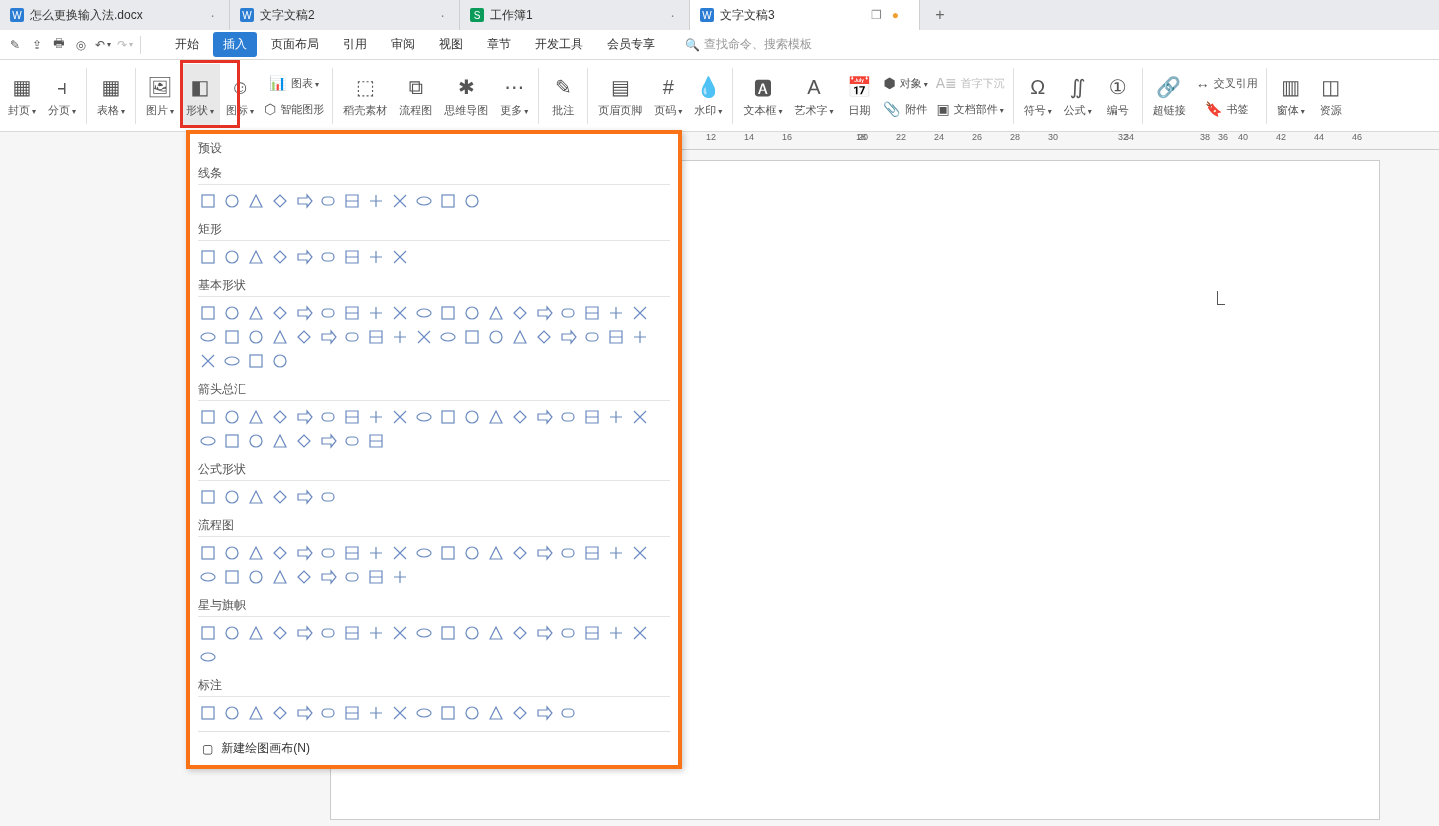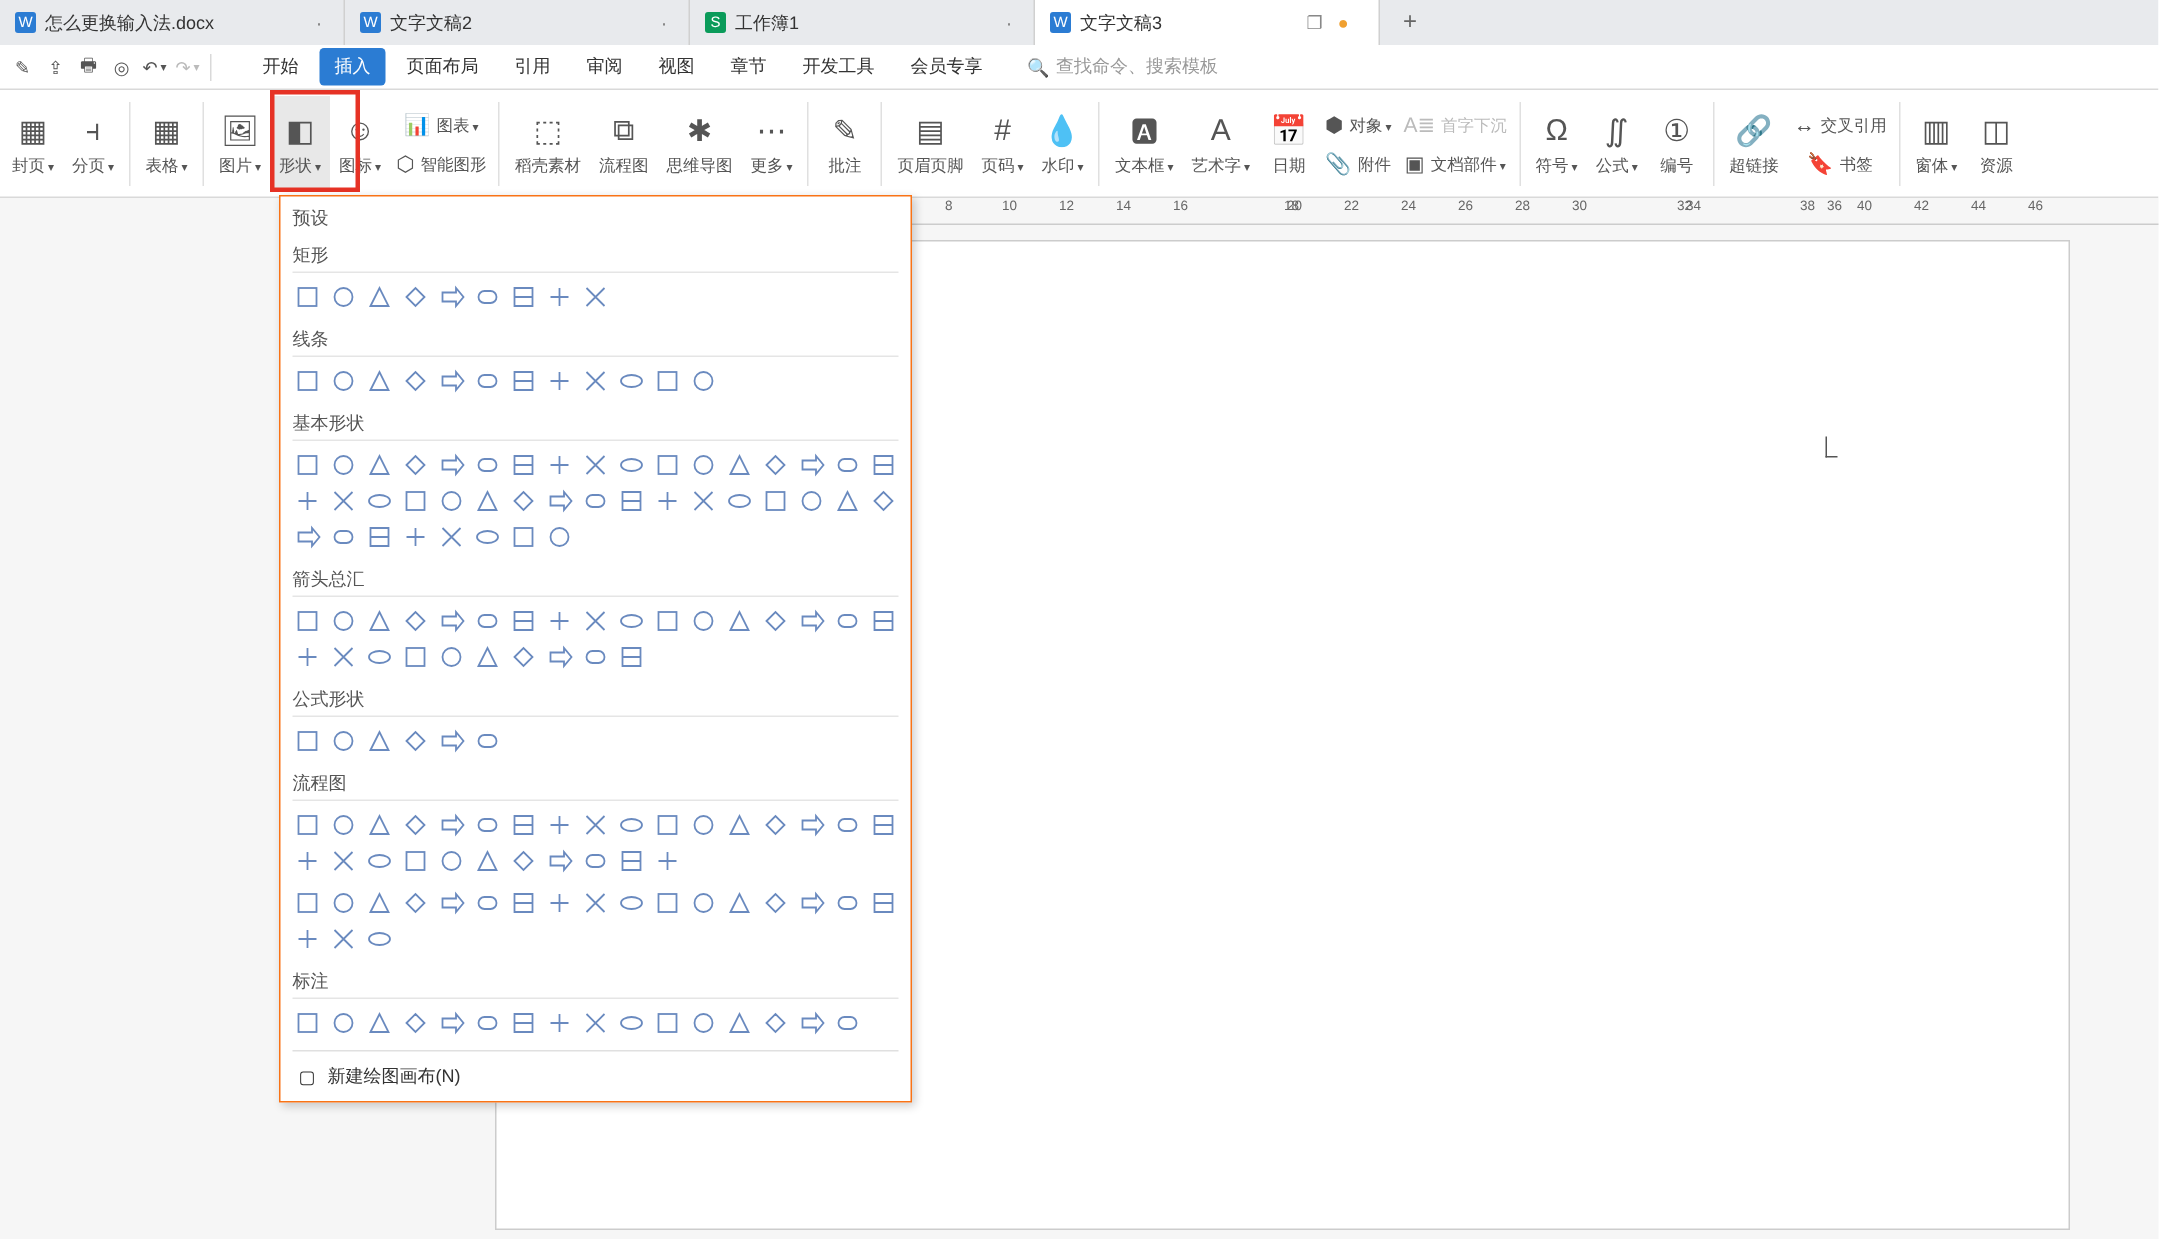--- a/index.html
+++ b/index.html
@@ -23,21 +23,21 @@
 .ribbon{display:flex;height:72px;border-bottom:1px solid #d9d9d9;padding:4px 2px;align-items:center;}
 .ribbon-btn{display:flex;flex-direction:column;align-items:center;justify-content:center;padding:2px 6px;height:64px;min-width:40px;color:#555;}
 .ribbon-btn .ricon{font-size:20px;height:28px;display:flex;align-items:center;}
 .ribbon-btn .rlabel{font-size:11px;margin-top:2px;white-space:nowrap;}
 .ribbon-btn.small{height:24px;flex-direction:row;min-width:auto;gap:4px;padding:2px 4px;}
 .ribbon-btn.small .ricon{font-size:14px;height:auto;}
 .ribbon-sep{width:1px;height:56px;background:#e0e0e0;margin:0 4px;}
 .ribbon-col{display:flex;flex-direction:column;justify-content:center;gap:2px;}
 .highlight-box{border:3px solid #e63225;position:absolute;left:180px;top:60px;width:60px;height:68px;z-index:5;pointer-events:none;}
 .dd-arrow{font-size:8px;margin-left:2px;}
-.shape-dropdown{position:absolute;left:186px;top:130px;width:422px;background:#fff;border:1px solid #f97316;box-shadow:2px 2px 6px rgba(0,0,0,0.2);z-index:10;padding:4px 8px 0;}
+.shape-dropdown{position:absolute;left:186px;top:130px;width:496px;background:#fff;border:4px solid #f97316;box-shadow:2px 2px 6px rgba(0,0,0,0.2);z-index:10;padding:4px 8px 0;}
 .shape-section{margin:4px 0 8px;}
 .shape-title{font-size:12px;color:#555;padding:2px 0;border-bottom:1px solid #e5e5e5;margin-bottom:6px;}
 .shape-grid{display:flex;flex-wrap:wrap;gap:4px;}
 .shape-item{width:20px;height:20px;display:flex;align-items:center;justify-content:center;}
 .shape-item svg{stroke:#6a8abf;fill:none;stroke-width:1.2;}
 .shape-footer{border-top:1px solid #e0e0e0;padding:8px 4px;display:flex;align-items:center;gap:8px;color:#333;}
 .ruler{position:absolute;left:330px;top:132px;right:0;height:18px;border-bottom:1px solid #ccc;font-size:9px;color:#666;}
 .ruler-tick{position:absolute;top:0;}
 .page{position:absolute;left:330px;top:160px;width:1050px;height:660px;background:#fff;border:1px solid #ccc;}
 .doc-bg{position:absolute;left:0;top:132px;right:0;bottom:0;background:#f6f6f6;z-index:-1;}
@@ -271,20 +271,85 @@
   </div>
 
 <div class="page">
   <div class="caret" style="left:886px;top:130px"></div>
 </div>
 
 <div class="shape-dropdown">
   <div style="color:#555;padding:2px 0">预设</div>
   <div id="shape-sections">
       <div class="shape-section">
+        <div class="shape-title">线条</div>
+        <div class="shape-grid">
+          <div class="shape-item">
+            <svg width="18" height="18" viewBox="0 0 18 18">
+              <rect x="3" y="3" width="12" height="12"></rect>
+            </svg>
+          </div>
+          <div class="shape-item">
+            <svg width="18" height="18" viewBox="0 0 18 18">
+              <circle cx="9" cy="9" r="6"></circle>
+            </svg>
+          </div>
+          <div class="shape-item">
+            <svg width="18" height="18" viewBox="0 0 18 18">
+              <path d="M3 15 L9 3 L15 15 Z"></path>
+            </svg>
+          </div>
+          <div class="shape-item">
+            <svg width="18" height="18" viewBox="0 0 18 18">
+              <path d="M3 9 L9 3 L15 9 L9 15 Z"></path>
+            </svg>
+          </div>
+          <div class="shape-item">
+            <svg width="18" height="18" viewBox="0 0 18 18">
+              <path d="M3 6 h9 v-3 l5 6 l-5 6 v-3 h-9 Z"></path>
+            </svg>
+          </div>
+          <div class="shape-item">
+            <svg width="18" height="18" viewBox="0 0 18 18">
+              <rect x="3" y="5" width="12" height="8" rx="4"></rect>
+            </svg>
+          </div>
+          <div class="shape-item">
+            <svg width="18" height="18" viewBox="0 0 18 18">
+              <path d="M3 3 h12 v12 h-12 Z M3 9 h12"></path>
+            </svg>
+          </div>
+          <div class="shape-item">
+            <svg width="18" height="18" viewBox="0 0 18 18">
+              <path d="M9 3 v12 M3 9 h12"></path>
+            </svg>
+          </div>
+          <div class="shape-item">
+            <svg width="18" height="18" viewBox="0 0 18 18">
+              <path d="M3 3 L15 15 M15 3 L3 15"></path>
+            </svg>
+          </div>
+          <div class="shape-item">
+            <svg width="18" height="18" viewBox="0 0 18 18">
+              <ellipse cx="9" cy="9" rx="7" ry="4"></ellipse>
+            </svg>
+          </div>
+          <div class="shape-item">
+            <svg width="18" height="18" viewBox="0 0 18 18">
+              <rect x="3" y="3" width="12" height="12"></rect>
+            </svg>
+          </div>
+          <div class="shape-item">
+            <svg width="18" height="18" viewBox="0 0 18 18">
+              <circle cx="9" cy="9" r="6"></circle>
+            </svg>
+          </div>
+        </div>
+      </div>
+      <div class="shape-section">
         <div class="shape-title">矩形</div>
         <div class="shape-grid">
           <div class="shape-item">
             <svg width="18" height="18" viewBox="0 0 18 18">
               <rect x="3" y="3" width="12" height="12"></rect>
             </svg>
           </div>
           <div class="shape-item">
             <svg width="18" height="18" viewBox="0 0 18 18">
               <circle cx="9" cy="9" r="6"></circle>
@@ -316,85 +381,20 @@
             </svg>
           </div>
           <div class="shape-item">
             <svg width="18" height="18" viewBox="0 0 18 18">
               <path d="M9 3 v12 M3 9 h12"></path>
             </svg>
           </div>
           <div class="shape-item">
             <svg width="18" height="18" viewBox="0 0 18 18">
               <path d="M3 3 L15 15 M15 3 L3 15"></path>
-            </svg>
-          </div>
-        </div>
-      </div>
-      <div class="shape-section">
-        <div class="shape-title">线条</div>
-        <div class="shape-grid">
-          <div class="shape-item">
-            <svg width="18" height="18" viewBox="0 0 18 18">
-              <rect x="3" y="3" width="12" height="12"></rect>
-            </svg>
-          </div>
-          <div class="shape-item">
-            <svg width="18" height="18" viewBox="0 0 18 18">
-              <circle cx="9" cy="9" r="6"></circle>
-            </svg>
-          </div>
-          <div class="shape-item">
-            <svg width="18" height="18" viewBox="0 0 18 18">
-              <path d="M3 15 L9 3 L15 15 Z"></path>
-            </svg>
-          </div>
-          <div class="shape-item">
-            <svg width="18" height="18" viewBox="0 0 18 18">
-              <path d="M3 9 L9 3 L15 9 L9 15 Z"></path>
-            </svg>
-          </div>
-          <div class="shape-item">
-            <svg width="18" height="18" viewBox="0 0 18 18">
-              <path d="M3 6 h9 v-3 l5 6 l-5 6 v-3 h-9 Z"></path>
-            </svg>
-          </div>
-          <div class="shape-item">
-            <svg width="18" height="18" viewBox="0 0 18 18">
-              <rect x="3" y="5" width="12" height="8" rx="4"></rect>
-            </svg>
-          </div>
-          <div class="shape-item">
-            <svg width="18" height="18" viewBox="0 0 18 18">
-              <path d="M3 3 h12 v12 h-12 Z M3 9 h12"></path>
-            </svg>
-          </div>
-          <div class="shape-item">
-            <svg width="18" height="18" viewBox="0 0 18 18">
-              <path d="M9 3 v12 M3 9 h12"></path>
-            </svg>
-          </div>
-          <div class="shape-item">
-            <svg width="18" height="18" viewBox="0 0 18 18">
-              <path d="M3 3 L15 15 M15 3 L3 15"></path>
-            </svg>
-          </div>
-          <div class="shape-item">
-            <svg width="18" height="18" viewBox="0 0 18 18">
-              <ellipse cx="9" cy="9" rx="7" ry="4"></ellipse>
-            </svg>
-          </div>
-          <div class="shape-item">
-            <svg width="18" height="18" viewBox="0 0 18 18">
-              <rect x="3" y="3" width="12" height="12"></rect>
-            </svg>
-          </div>
-          <div class="shape-item">
-            <svg width="18" height="18" viewBox="0 0 18 18">
-              <circle cx="9" cy="9" r="6"></circle>
             </svg>
           </div>
         </div>
       </div>
       <div class="shape-section">
         <div class="shape-title">基本形状</div>
         <div class="shape-grid">
           <div class="shape-item">
             <svg width="18" height="18" viewBox="0 0 18 18">
               <rect x="3" y="3" width="12" height="12"></rect>
@@ -921,20 +921,21 @@
             </svg>
           </div>
           <div class="shape-item">
             <svg width="18" height="18" viewBox="0 0 18 18">
               <path d="M9 3 v12 M3 9 h12"></path>
             </svg>
           </div>
         </div>
       </div>
       <div class="shape-section">
+        <div class="shape-title">星与旗帜</div>
         <div class="shape-grid">
           <div class="shape-item">
             <svg width="18" height="18" viewBox="0 0 18 18">
               <rect x="3" y="3" width="12" height="12"></rect>
             </svg>
           </div>
           <div class="shape-item">
             <svg width="18" height="18" viewBox="0 0 18 18">
               <circle cx="9" cy="9" r="6"></circle>
             </svg>

